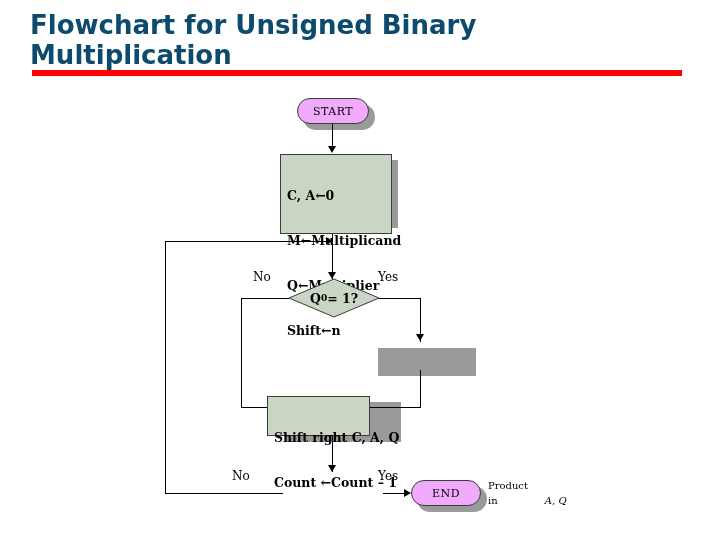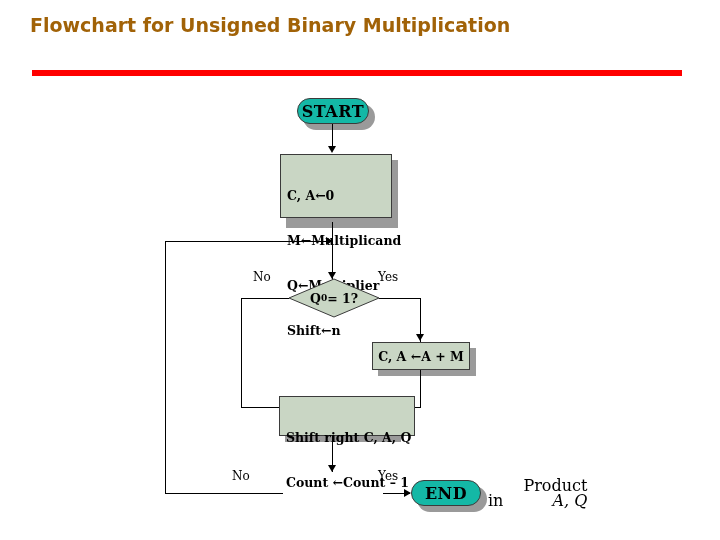--- a/index.html
+++ b/index.html
@@ -16,23 +16,23 @@
     font-family: "DejaVu Sans", sans-serif;
   }
   
   .title {
     position: absolute;
     left: 30px;
     top: 10px;
     width: 640px;
     font-family: "DejaVu Sans", sans-serif;
     font-weight: bold;
-    font-size: 19px;
+    font-size: 26px;
     line-height: 30px;
-    color: #a16207;
+    color: #0c4a6e;
     letter-spacing: 0px;
   }
   .title-rule {
     position: absolute;
     left: 32px;
     top: 70px;
     width: 650px;
     height: 6px;
     background: #ff0000;
   }
@@ -51,28 +51,28 @@
     color: #000000;
     z-index: 3;
   }
   .shadow {
     position: absolute;
     background: #9a9a9a;
     z-index: 1;
   }
   
   .terminator {
-    background: #14b8a6;
+    background: #f0abfc;
     border: 1px solid #3b3b3b;
     border-radius: 13px;
     display: flex;
     align-items: center;
     justify-content: center;
-    font-size: 16px;
-    font-weight: bold;
+    font-size: 11px;
+    font-weight: normal;
     letter-spacing: 0.5px;
   }
   .term-shadow { border-radius: 13px; }
   
   .process {
     background: #c9d6c4;
     border: 1px solid #3b3b3b;
     padding: 3px 6px;
     font-size: 12.5px;
     font-weight: bold;
@@ -105,25 +105,24 @@
   .edge-label {
     position: absolute;
     font-family: "DejaVu Serif", serif;
     font-size: 12px;
     color: #000000;
     z-index: 4;
   }
   .note {
     position: absolute;
     font-family: "DejaVu Serif", serif;
-    font-size: 16px;
+    font-size: 10px;
     line-height: 15px;
     color: #000000;
     z-index: 4;
-    text-align: right;
   }
   .note .ital { font-style: italic; margin-left: 44px; }
   
   .line {
     position: absolute;
     background: #000000;
     z-index: 2;
   }
   .hline { height: 1px; }
   .vline { width: 1px; }
@@ -163,21 +162,21 @@
 
   <div class="chart">
 
     <div class="shadow term-shadow" style="left:303px; top:20px; width:72px; height:26px;"></div>
     <div class="node terminator" style="left:297px; top:14px; width:72px; height:26px;">START</div>
 
     <div class="line vline" style="left:332px; top:40px; height:24px;"></div>
     <div class="arrow-down" style="left:328px; top:62px;"></div>
 
     <div class="shadow" style="left:286px; top:76px; width:112px; height:68px;"></div>
-    <div class="node process" style="left:280px; top:70px; width:112px; height:64px;">
+    <div class="node process" style="left:280px; top:70px; width:112px; height:80px;">
       <div>C, A←0</div>
       <div>M←Multiplicand</div>
       <div>Q←Multiplier</div>
       <div>Shift←n</div>
     </div>
 
     <div class="line vline" style="left:332px; top:138px; height:68px;"></div>
     <div class="arrow-down" style="left:328px; top:188px;"></div>
 
     <div class="line hline" style="left:165px; top:157px; width:168px;"></div>
@@ -200,30 +199,27 @@
     <div class="line hline" style="left:241px; top:214px; width:48px;"></div>
     <div class="line vline" style="left:241px; top:214px; height:110px;"></div>
     <div class="line hline" style="left:241px; top:323px; width:92px;"></div>
     <div class="arrow-right" style="left:326px; top:319px;"></div>
 
     <div class="line hline" style="left:379px; top:214px; width:42px;"></div>
     <div class="line vline" style="left:420px; top:214px; height:44px;"></div>
     <div class="arrow-down" style="left:416px; top:250px;"></div>
 
     <div class="shadow" style="left:378px; top:264px; width:98px; height:28px;"></div>
-    <div class="node process" style="left:372px; top:258px; width:98px; height:28px; display:flex; align-items:center; justify-content:center;">
-      <span>C, A ←A + M</span>
-    </div>
 
     <div class="line vline" style="left:420px; top:286px; height:37px;"></div>
     <div class="line hline" style="left:340px; top:323px; width:81px;"></div>
     <div class="arrow-left" style="left:334px; top:319px;"></div>
 
     <div class="shadow" style="left:285px; top:318px; width:116px; height:40px;"></div>
-    <div class="node process" style="left:279px; top:312px; width:136px; height:40px;">
+    <div class="node process" style="left:267px; top:312px; width:103px; height:40px;">
       <div>Shift right C, A, Q</div>
       <div>Count ←Count – 1</div>
     </div>
 
     <div class="line vline" style="left:332px; top:352px; height:36px;"></div>
     <div class="arrow-down" style="left:328px; top:381px;"></div>
 
 
     <div class="edge-label" style="left:232px; top:385px;">No</div>
     <div class="edge-label" style="left:378px; top:385px;">Yes</div>

